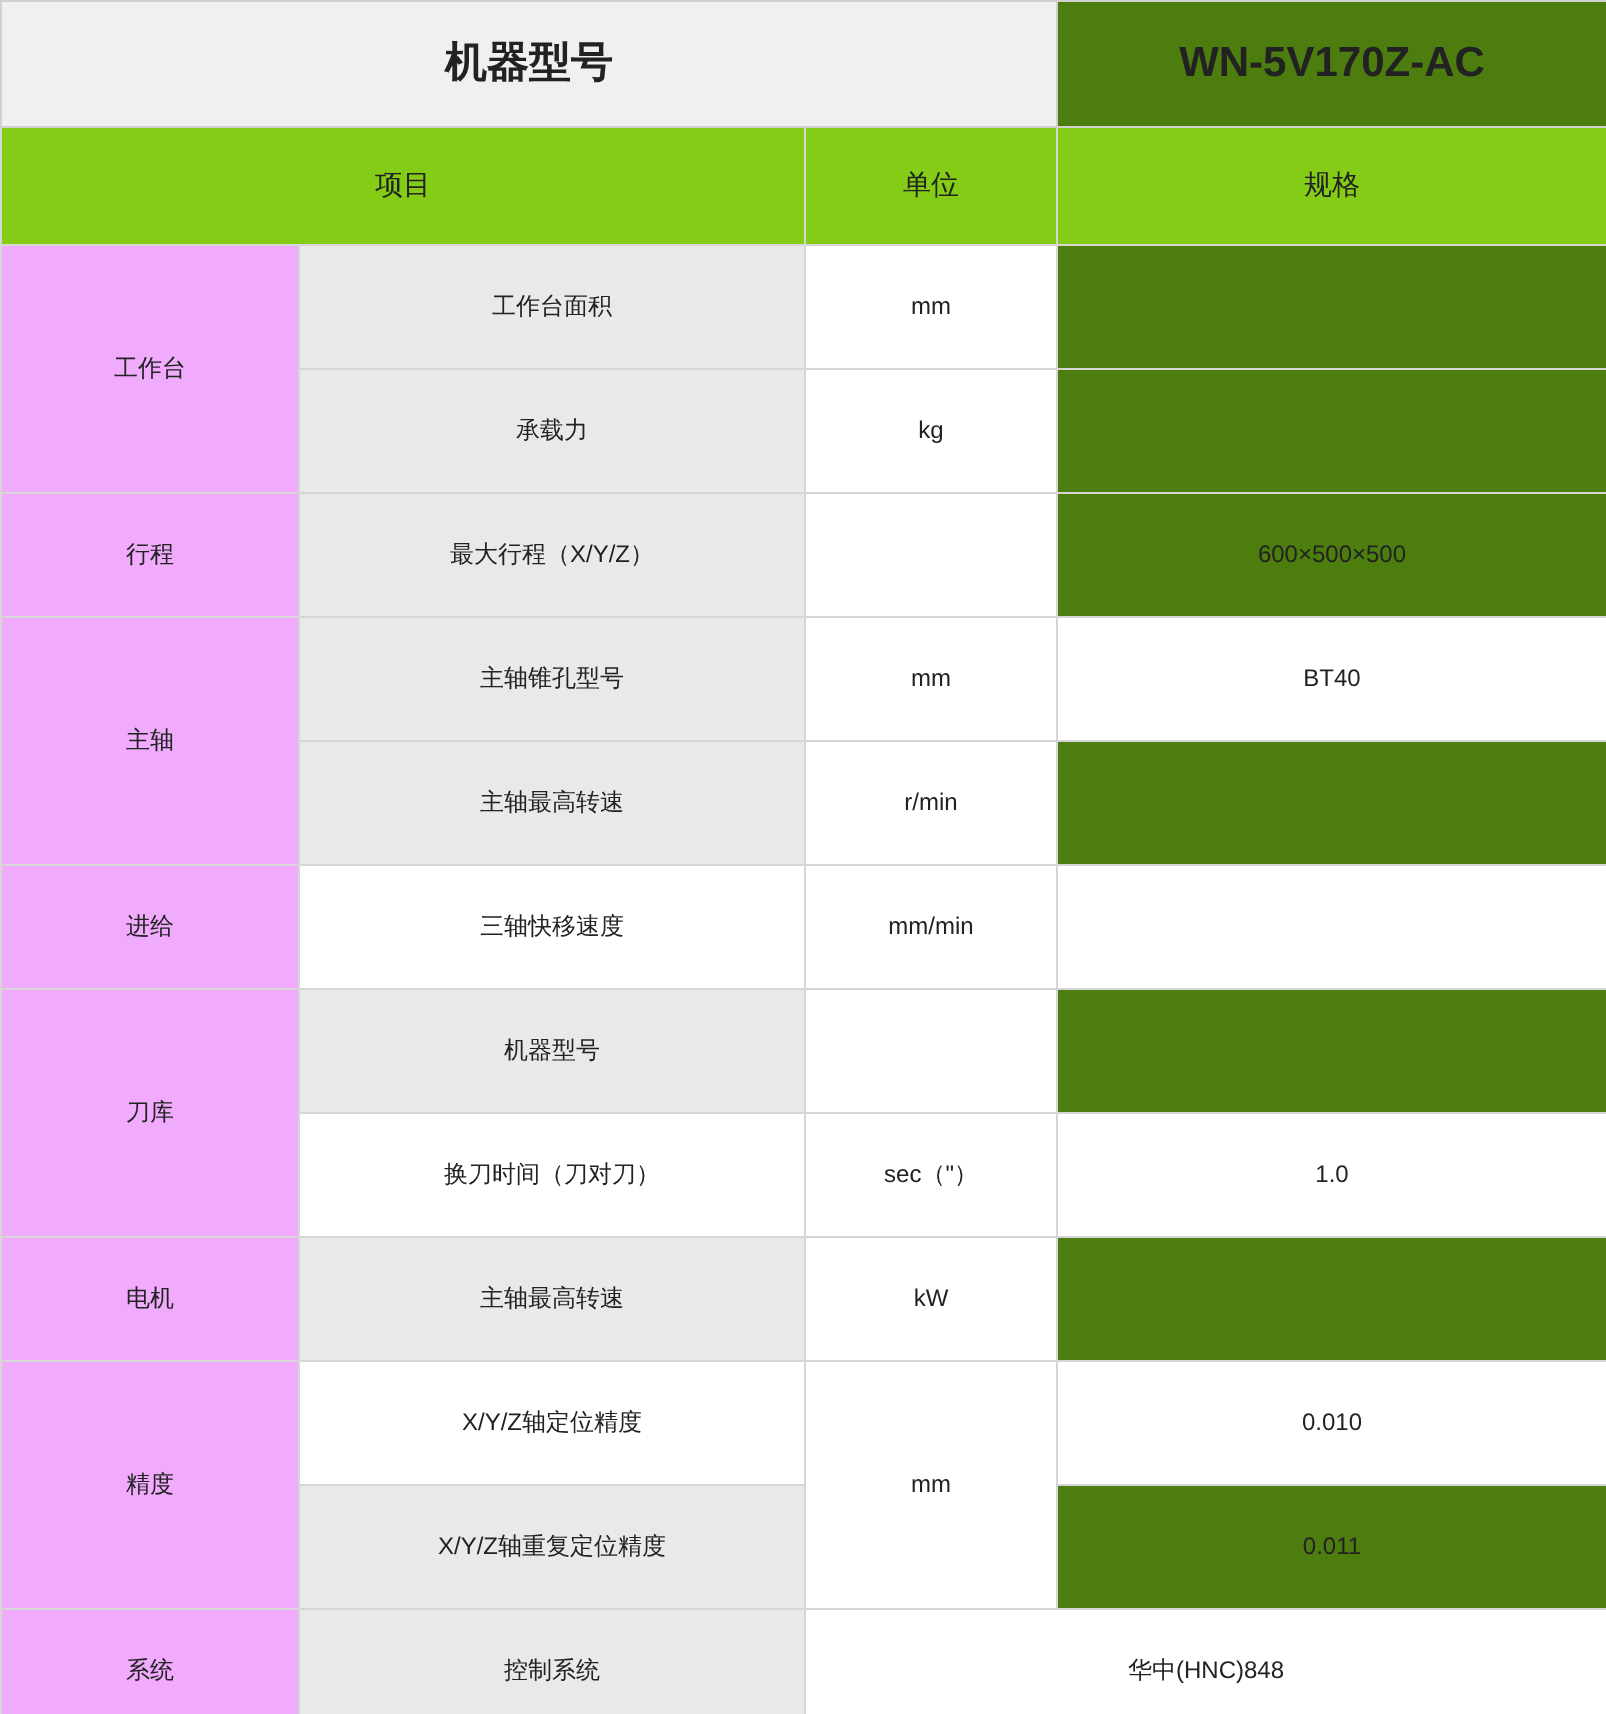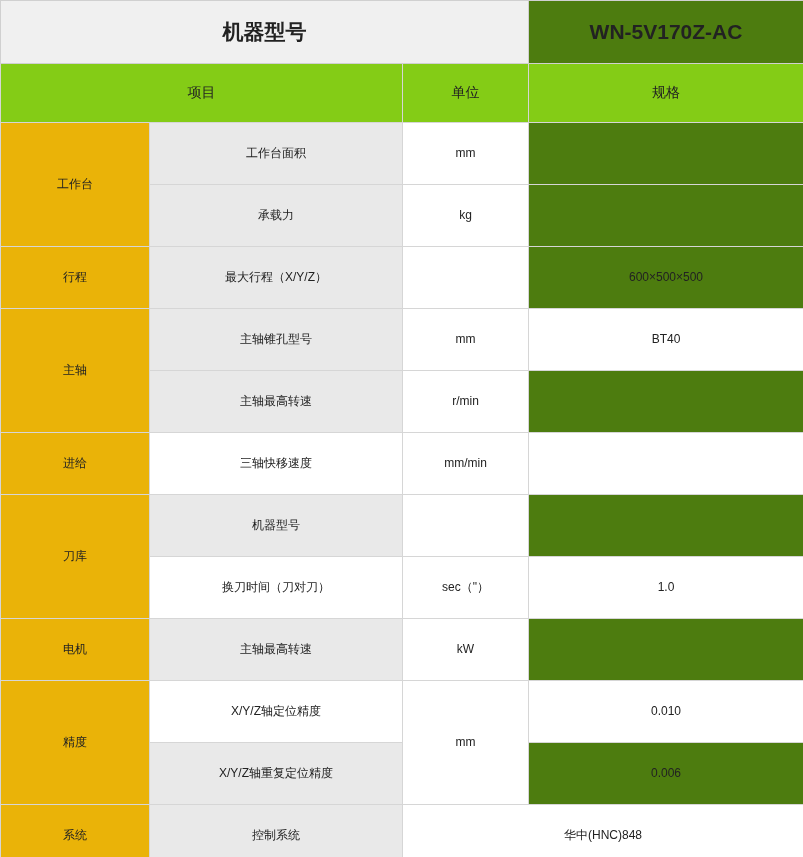--- a/index.html
+++ b/index.html
@@ -60,21 +60,21 @@
   tr.data-row td {
     height: 61px;
   }
   td.shaded {
     background: #e9e9e9;
   }
   td.plain {
     background: #ffffff;
   }
   td.group-label {
-    background: #eab308;
+    background: #f0abfc;
   }
   td.empty {
     background: #4d7c0f;
   }
   td.empty-plain {
     background: #ffffff;
     margin-left: 40px;
   }
 </style>
 </head>
@@ -157,21 +157,21 @@
       </tr>
 
       <tr class="data-row">
         <td class="group-label" rowspan="2">精度</td>
         <td class="plain">X/Y/Z轴定位精度</td>
         <td class="plain" rowspan="2">mm</td>
         <td class="empty-plain">0.010</td>
       </tr>
       <tr class="data-row">
         <td class="shaded">X/Y/Z轴重复定位精度</td>
-        <td class="empty">0.006</td>
+        <td class="empty">0.011</td>
       </tr>
 
       <tr class="data-row">
         <td class="group-label">系统</td>
         <td class="shaded">控制系统</td>
         <td class="plain" colspan="2">华中(HNC)848</td>
       </tr>
     </tbody>
   </table>
 </div>

